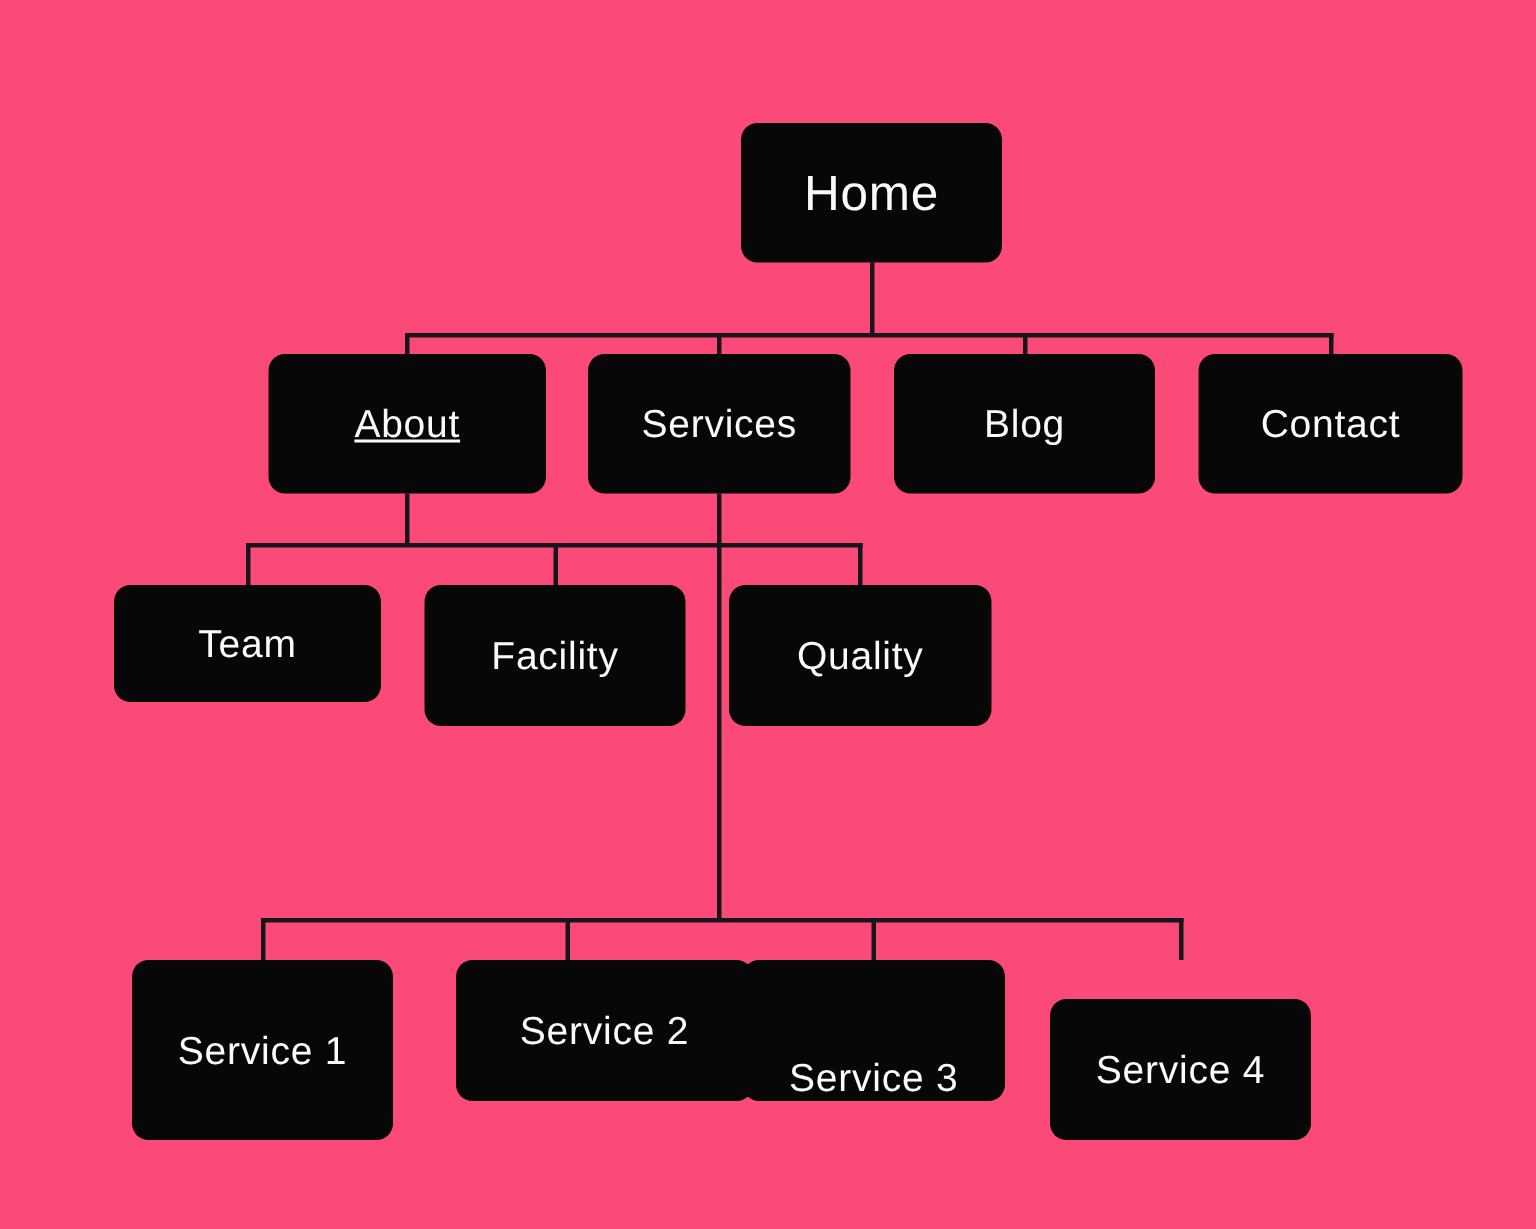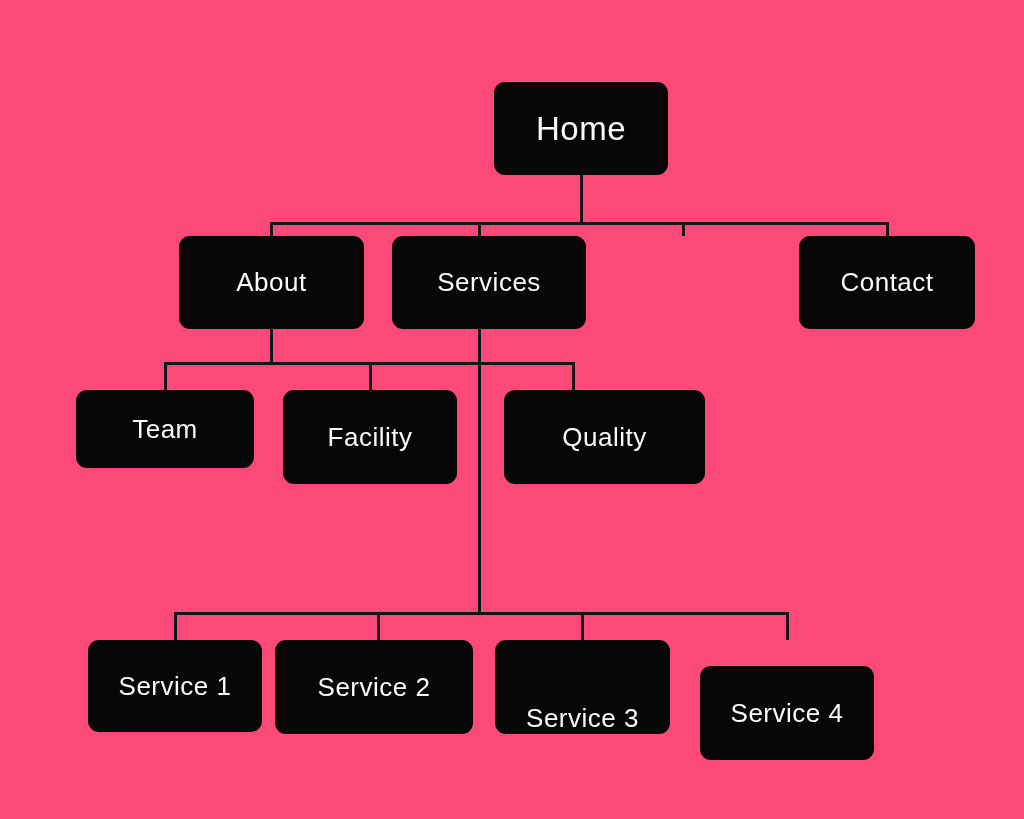--- a/index.html
+++ b/index.html
@@ -38,29 +38,29 @@
     font-size: 33px;
   }
   .line {
     position: absolute;
     background: var(--connector, #15151b);
     z-index: 1;
   }
 
   
   .n-home     { left: 494px; top:  82px; width: 174px; height: 93px; }
-  .n-about    { left: 179px; top: 236px; width: 185px; height: 93px; }
-  .n-services { left: 392px; top: 236px; width: 194px; height: 93px; }
+  .n-about    { left: 179px; top: 236px; width: 185px; height: 93px; text-decoration: underline; }
+  .n-services { left: 392px; top: 236px; width: 175px; height: 93px; }
   .n-blog     { left: 596px; top: 236px; width: 174px; height: 93px; }
   .n-contact  { left: 799px; top: 236px; width: 176px; height: 93px; text-align: right; }
   .n-team     { left:  76px; top: 390px; width: 178px; height: 78px; }
   .n-facility { left: 283px; top: 390px; width: 174px; height: 94px; justify-content: center; }
-  .n-quality  { left: 486px; top: 390px; width: 201px; height: 94px; margin-left: 18px; }
-  .n-service1 { left:  88px; top: 640px; width: 174px; height: 92px; }
-  .n-service2 { left: 275px; top: 640px; width: 198px; height: 94px; }
+  .n-quality  { left: 486px; top: 390px; width: 175px; height: 94px; }
+  .n-service1 { left:  88px; top: 640px; width: 174px; height: 120px; }
+  .n-service2 { left: 304px; top: 640px; width: 198px; height: 94px; }
   .n-service3 { left: 495px; top: 640px; width: 175px; height: 94px; align-items: flex-end; }
   .n-service4 { left: 700px; top: 640px; width: 174px; height: 94px; margin-top: 26px; }
 
   
   
   .l-home-v      { left: 580px; top: 175px; width: 3px;   height: 48px; }
   .l-l2-h        { left: 270px; top: 222px; width: 619px; height: 3px;  }
   .l-about-s     { left: 270px; top: 222px; width: 3px;   height: 14px; }
   .l-services-s  { left: 478px; top: 222px; width: 3px;   height: 14px; }
   .l-blog-s      { left: 682px; top: 222px; width: 3px;   height: 14px; }
@@ -107,20 +107,23 @@
   <div class="node root n-home">
     <span class="label">Home</span>
   </div>
 
   <div class="node n-about">
     <span class="label">About</span>
   </div>
   <div class="node n-services">
     <span class="label">Services</span>
   </div>
+  <div class="node n-blog">
+    <span class="label">Blog</span>
+  </div>
   <div class="node n-contact">
     <span class="label">Contact</span>
   </div>
 
   <div class="node n-team">
     <span class="label">Team</span>
   </div>
   <div class="node n-facility">
     <span class="label">Facility</span>
   </div>

